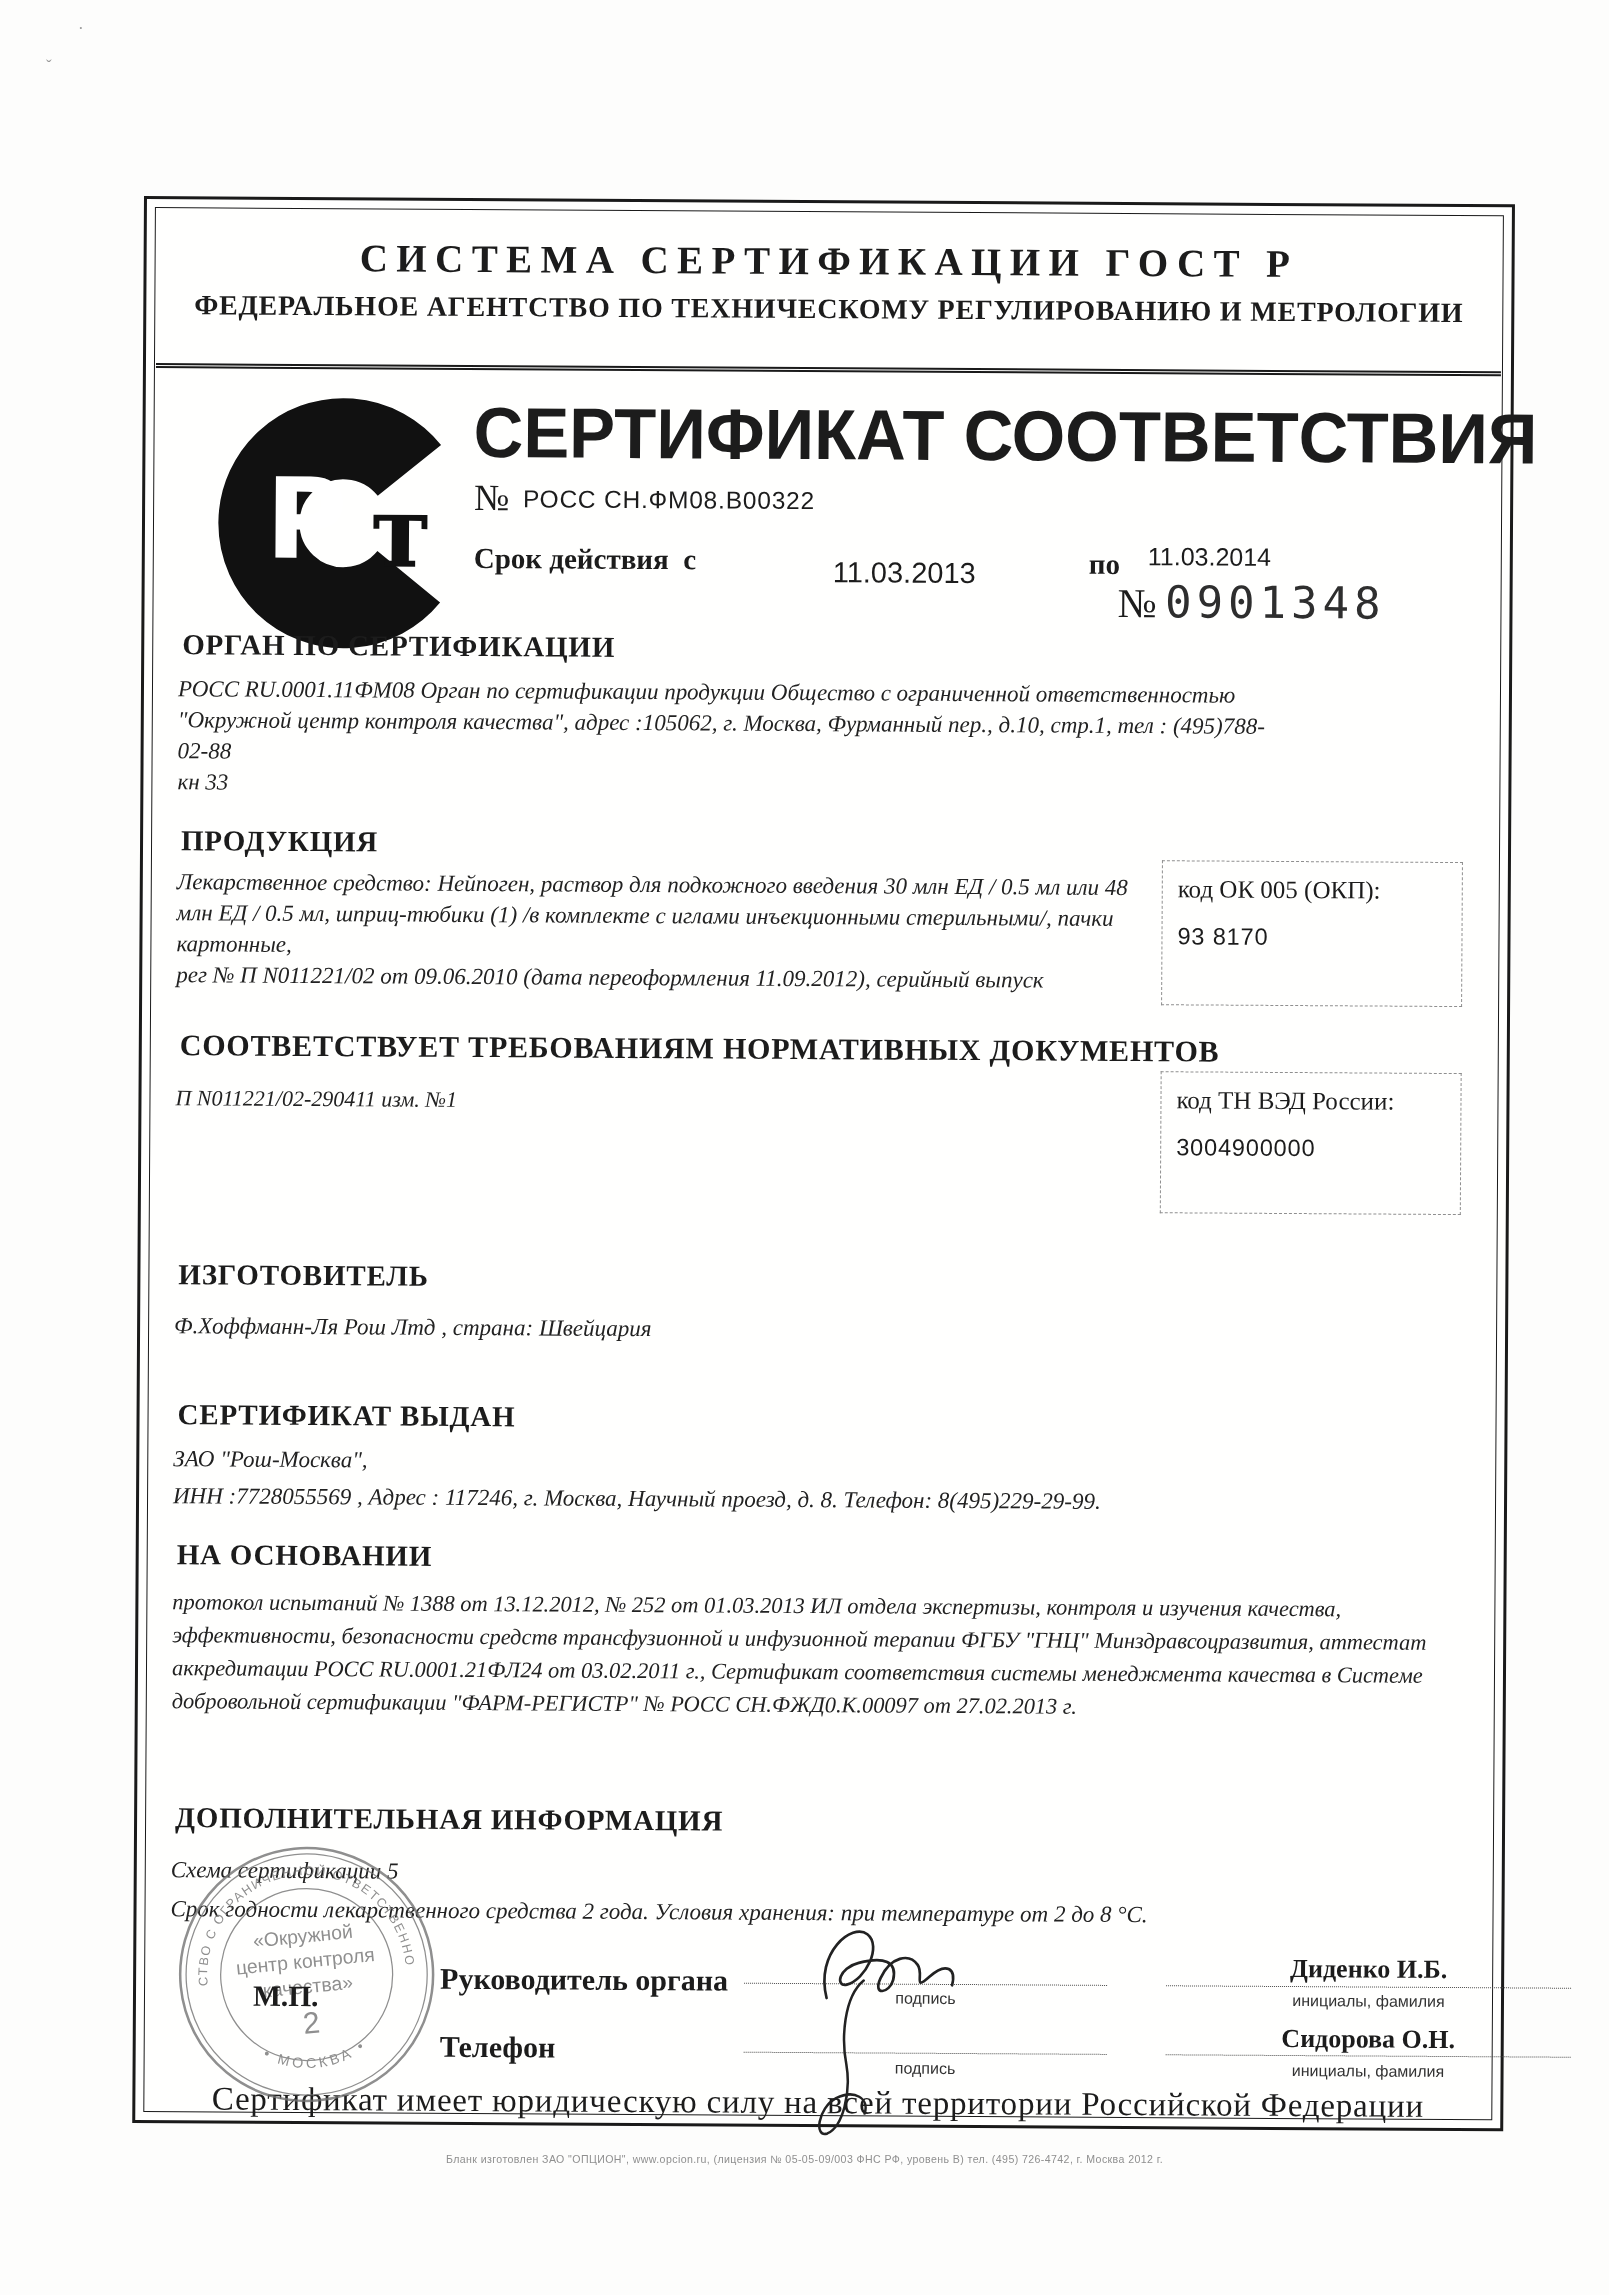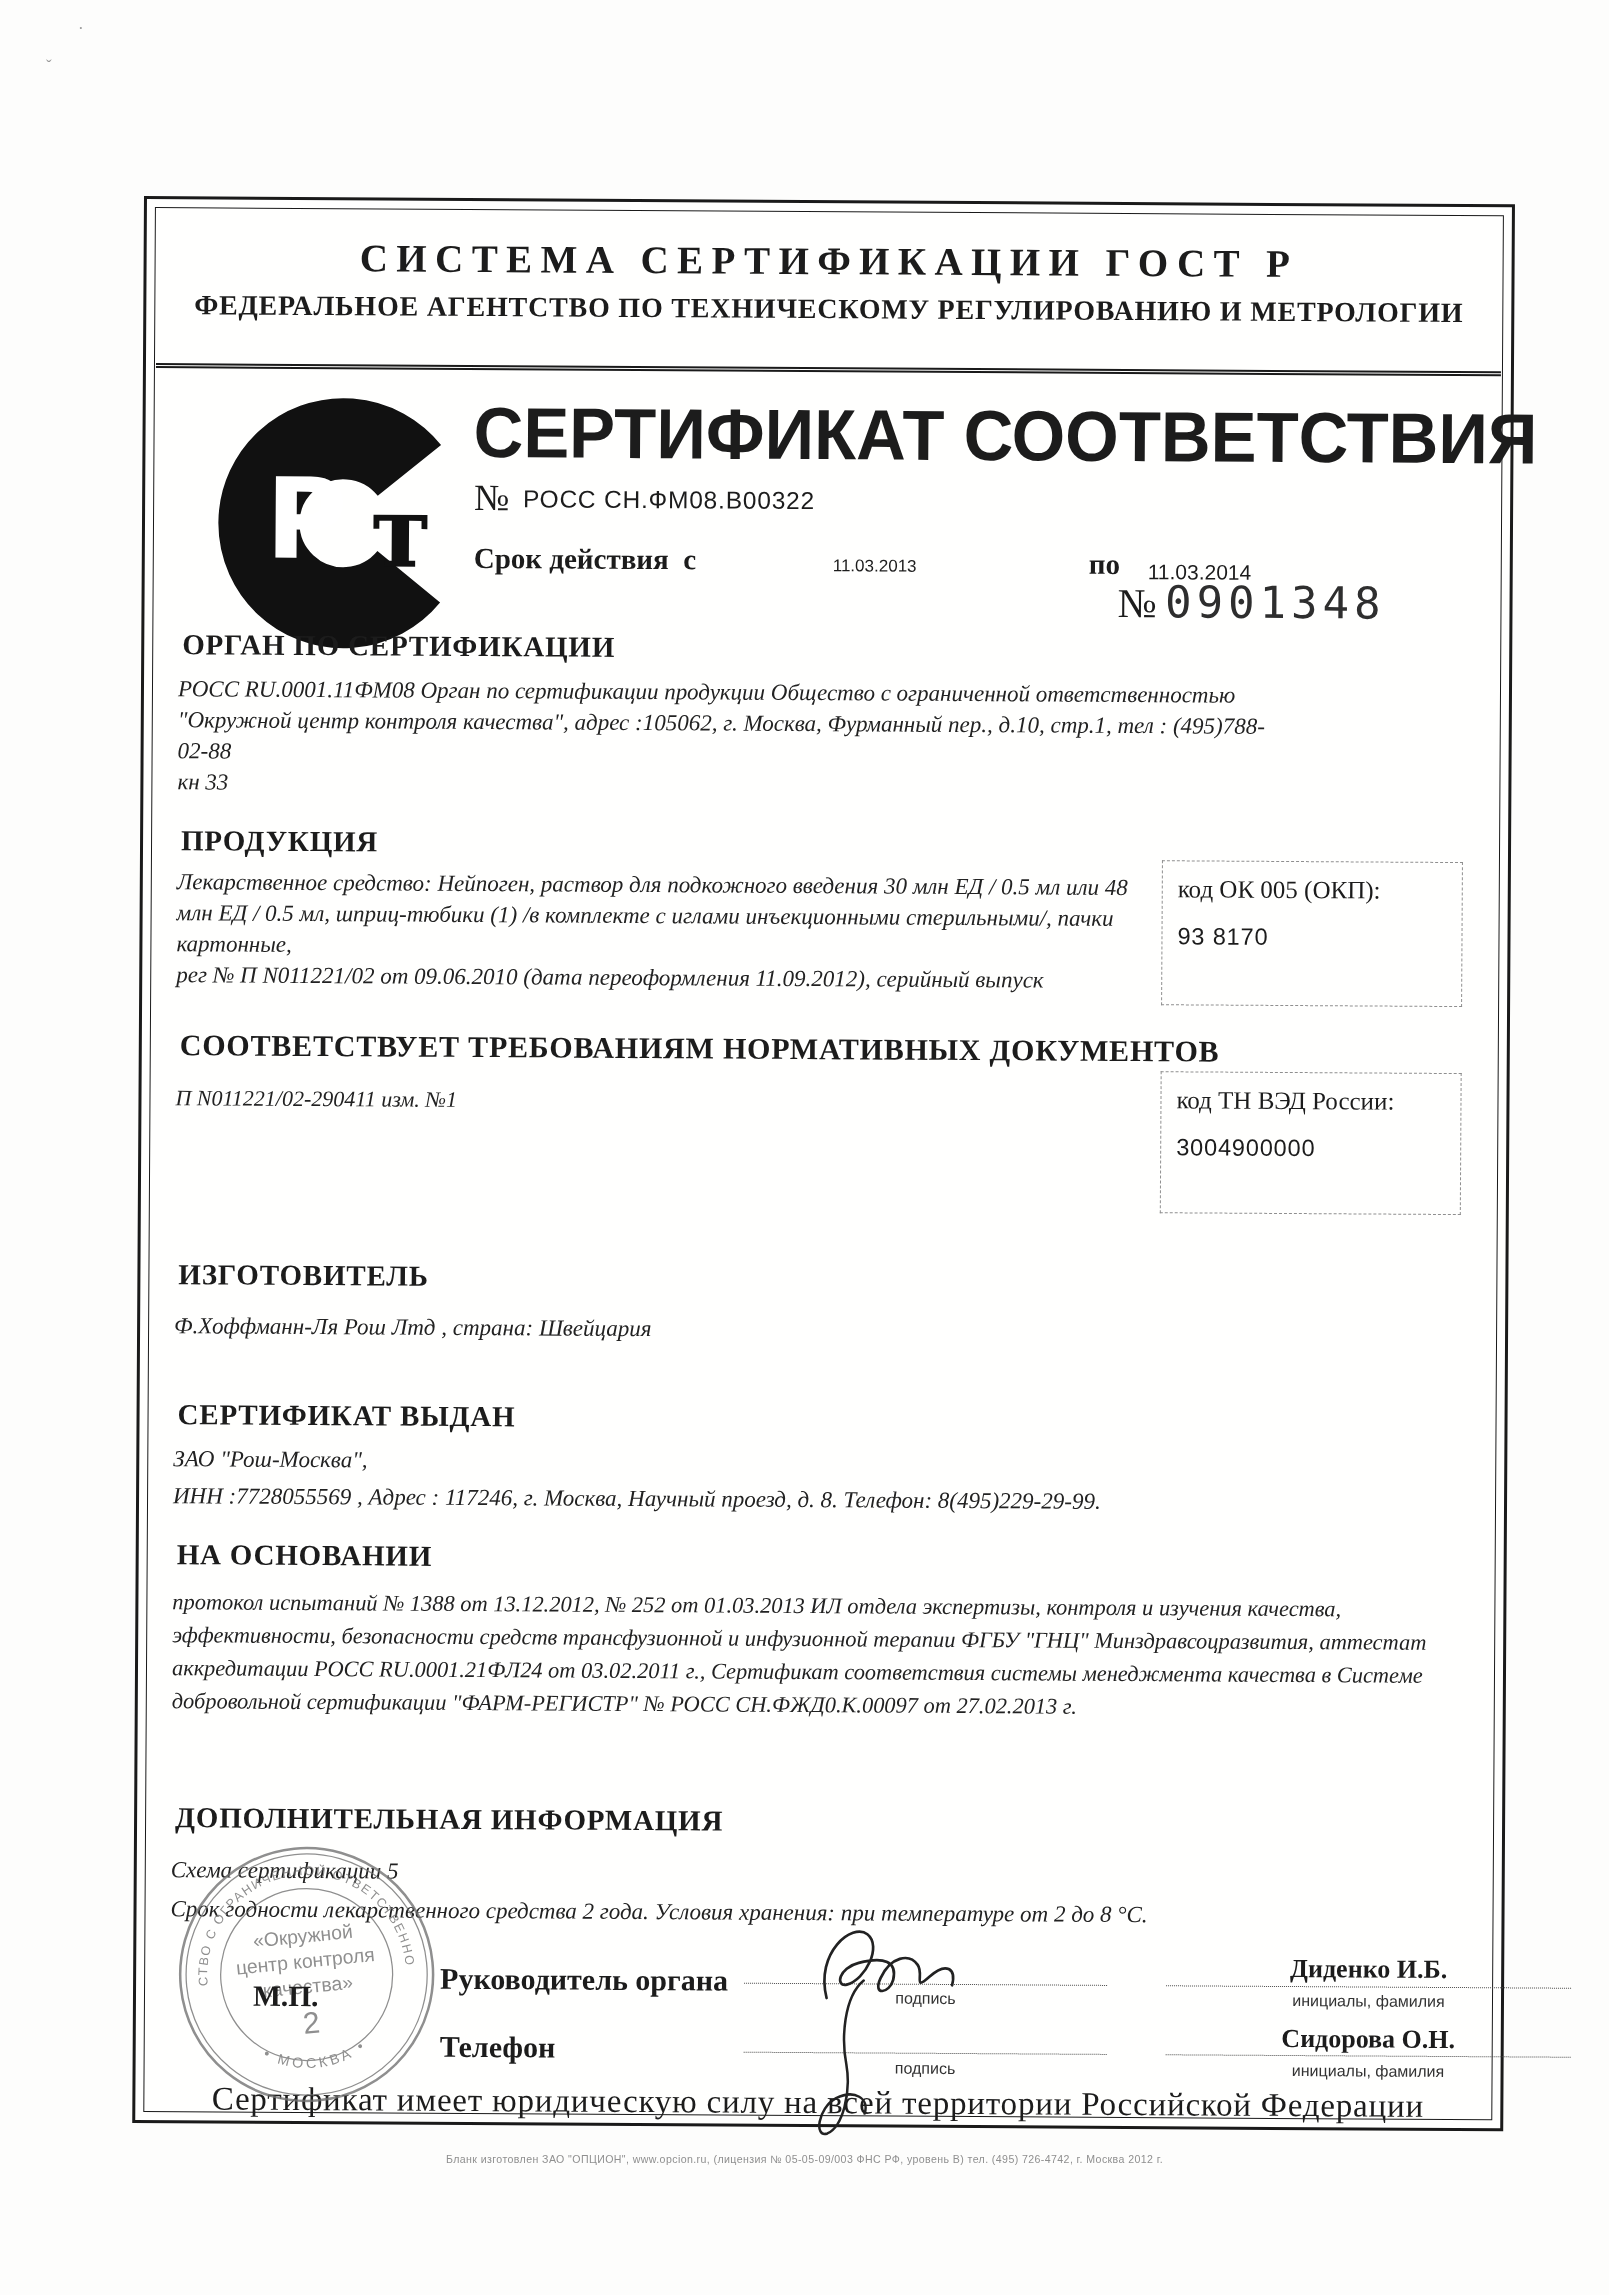--- a/index.html
+++ b/index.html
@@ -12,23 +12,23 @@
   .header-band{position:absolute;left:10px;top:10px;right:10px;height:154px;border-bottom:5.9px double #1a1a1a;text-align:center;}
   .h1{margin-top:25px;font-size:39px;font-weight:600;letter-spacing:8.4px;}
   .h2{margin-top:10px;font-size:28px;font-weight:700;letter-spacing:0.8px;}
   .title{position:absolute;left:328px;top:191px;font-family:"Liberation Sans",sans-serif;
          font-weight:700;font-size:71px;letter-spacing:0;transform:scaleX(.97);transform-origin:0 0;white-space:nowrap;}
   .logo{position:absolute;left:68px;top:192px;}
   .cert-no{position:absolute;left:329px;top:275px;}
   .cert-no .nmark{font-size:37px;}
   .cert-no .val{font-family:"Liberation Sans",sans-serif;font-size:24.5px;letter-spacing:0.8px;position:relative;top:-3.4px;left:13.5px;}
   .validity-label{position:absolute;left:329px;top:341px;font-size:29px;font-weight:700;white-space:nowrap;}
-  .vfrom{position:absolute;left:688px;top:353px;font-family:"Liberation Sans",sans-serif;font-size:17px;}
+  .vfrom{position:absolute;left:688px;top:353px;font-family:"Liberation Sans",sans-serif;font-size:29px;}
   .vpo{position:absolute;left:944px;top:343px;font-size:29px;font-weight:700;}
-  .vto{position:absolute;left:1003px;top:355px;font-family:"Liberation Sans",sans-serif;font-size:21px;}
+  .vto{position:absolute;left:1003px;top:337px;font-family:"Liberation Sans",sans-serif;font-size:25px;}
   .blank-no{position:absolute;left:973px;top:371px;white-space:nowrap;}
   .blank-no .nmark{font-size:41px;}
   .blank-no .digits{font-family:"DejaVu Sans Mono",monospace;font-size:44px;letter-spacing:5px;color:#2e2e2e;margin-left:8.4px;}
   .sec-h{position:absolute;font-weight:700;font-size:29px;letter-spacing:0.8px;white-space:nowrap;}
   .body-it{position:absolute;font-style:italic;font-size:23px;line-height:31px;color:#222;}
   .body-it .blk{display:block;}
   .code-box{position:absolute;left:1019px;width:301px;border:1.7px dashed #8f8f8f;padding:13.5px 15px;box-sizing:border-box;}
   .code-box .lbl{font-size:25px;}
   .code-box .val{font-family:"Liberation Sans",sans-serif;font-size:23.6px;margin-top:20px;letter-spacing:0.8px;}
   .legal{position:absolute;left:0;right:0;top:1881px;text-align:center;font-size:33px;letter-spacing:0.8px;}

